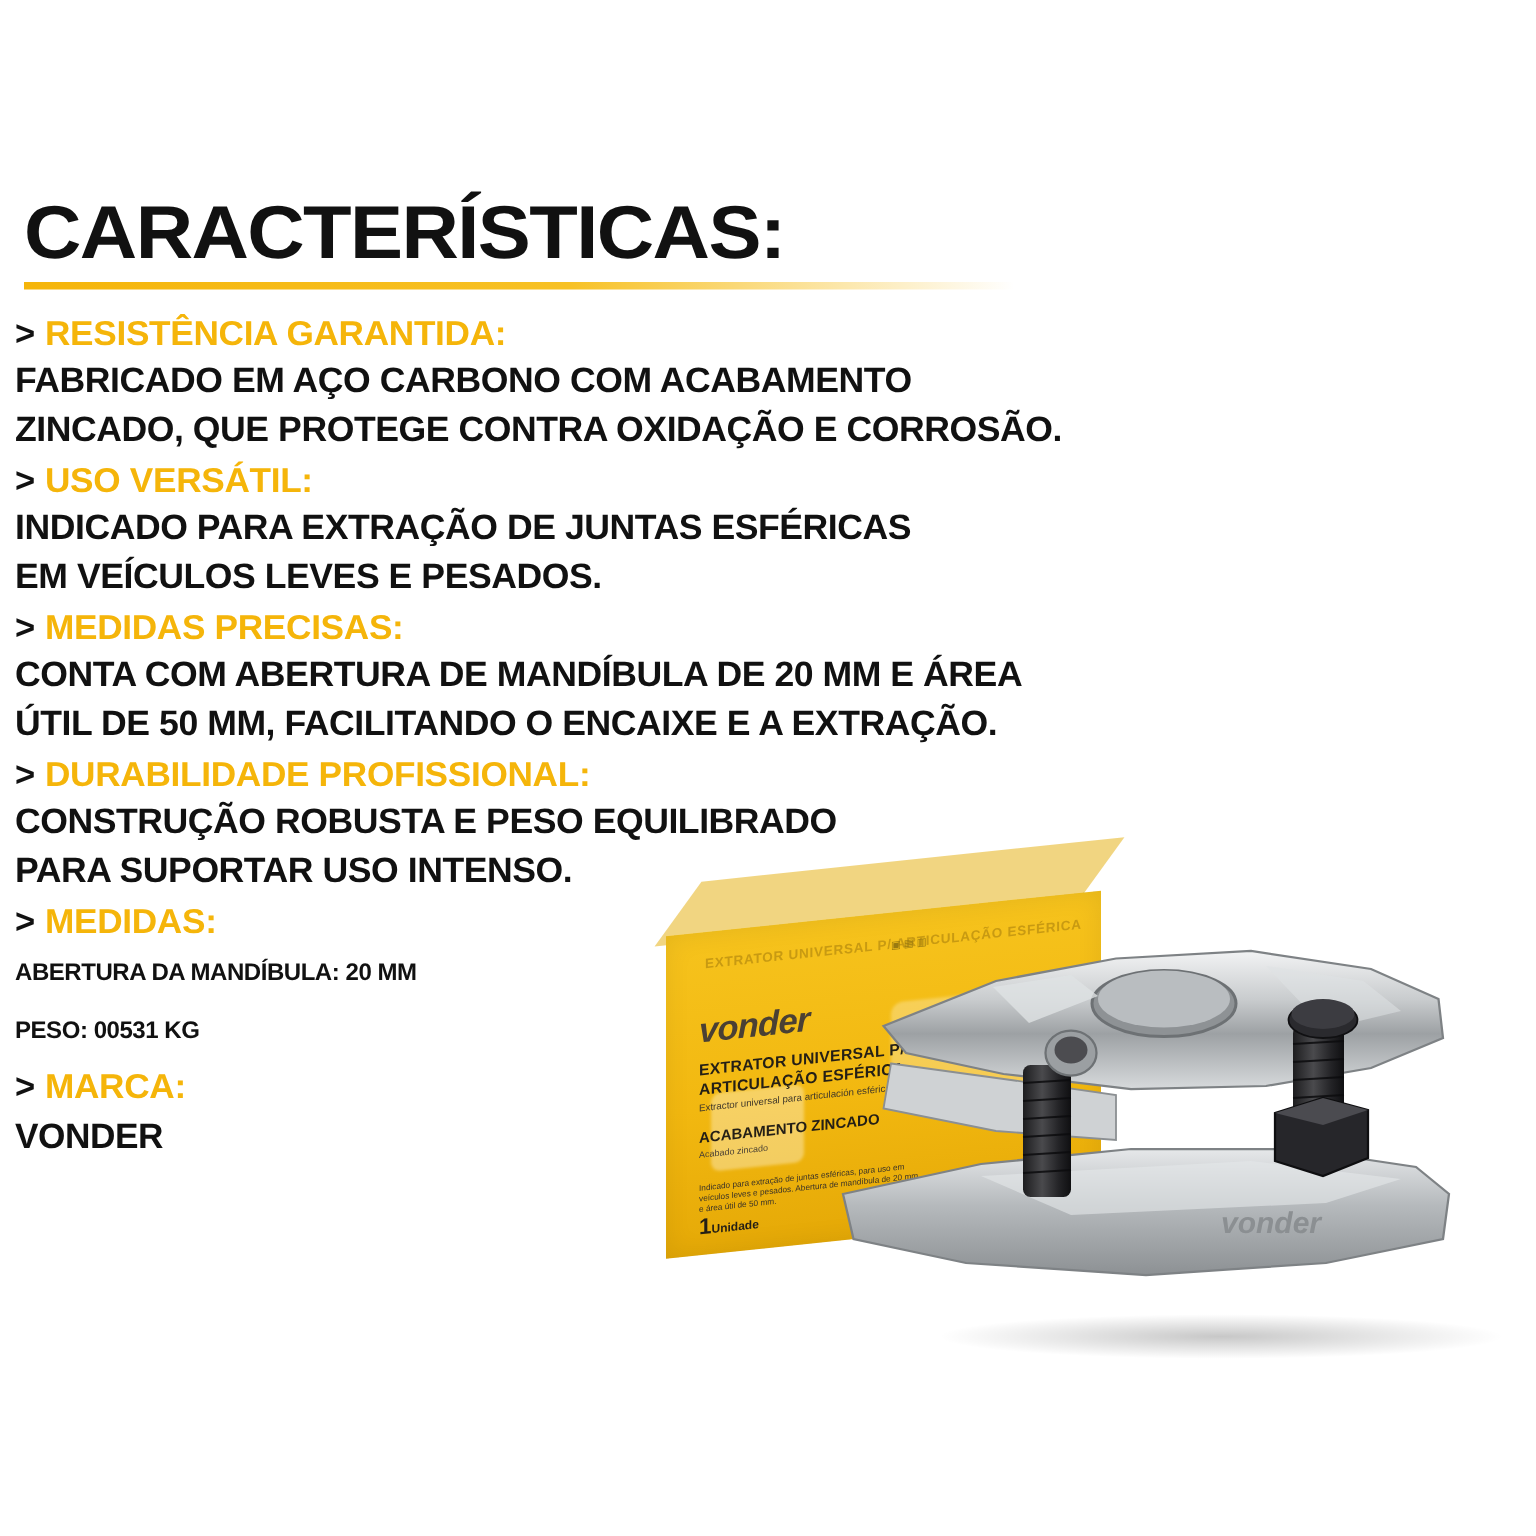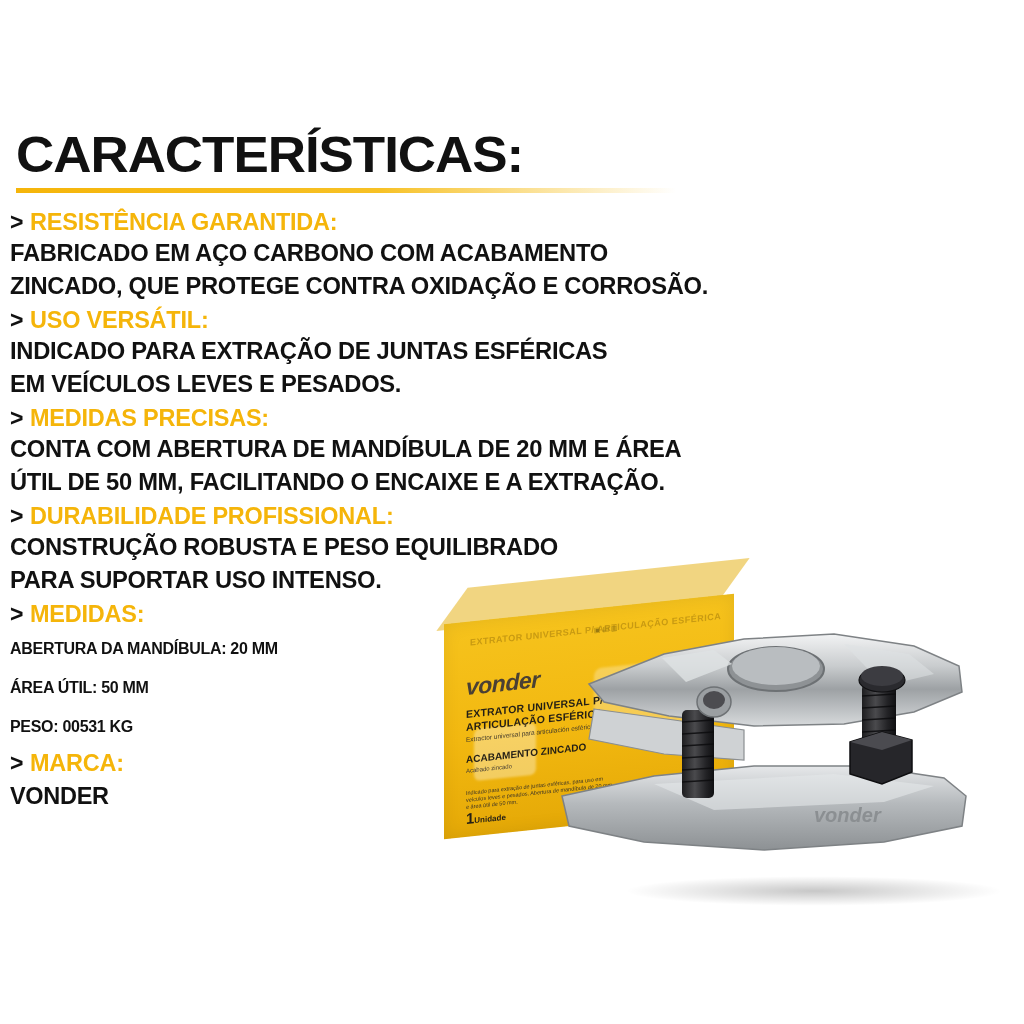--- a/index.html
+++ b/index.html
@@ -263,21 +263,20 @@
       <div class="feat-line">CONSTRUÇÃO ROBUSTA E PESO EQUILIBRADO</div>
       <div class="feat-line">PARA SUPORTAR USO INTENSO.</div>
     </div>
 
     <div class="feat">
       <div class="feat-head">
         <span class="chev">&gt;</span>
         <span class="feat-title">MEDIDAS:</span>
       </div>
       <div class="spec-line">ABERTURA DA MANDÍBULA: 20 MM</div>
-      <div class="spec-line">ÁREA ÚTIL: 50 MM</div>
       <div class="spec-line">PESO: 00531 KG</div>
     </div>
 
     <div class="feat">
       <div class="feat-head">
         <span class="chev">&gt;</span>
         <span class="feat-title">MARCA:</span>
       </div>
       <div class="brand-line">VONDER</div>
     </div>

